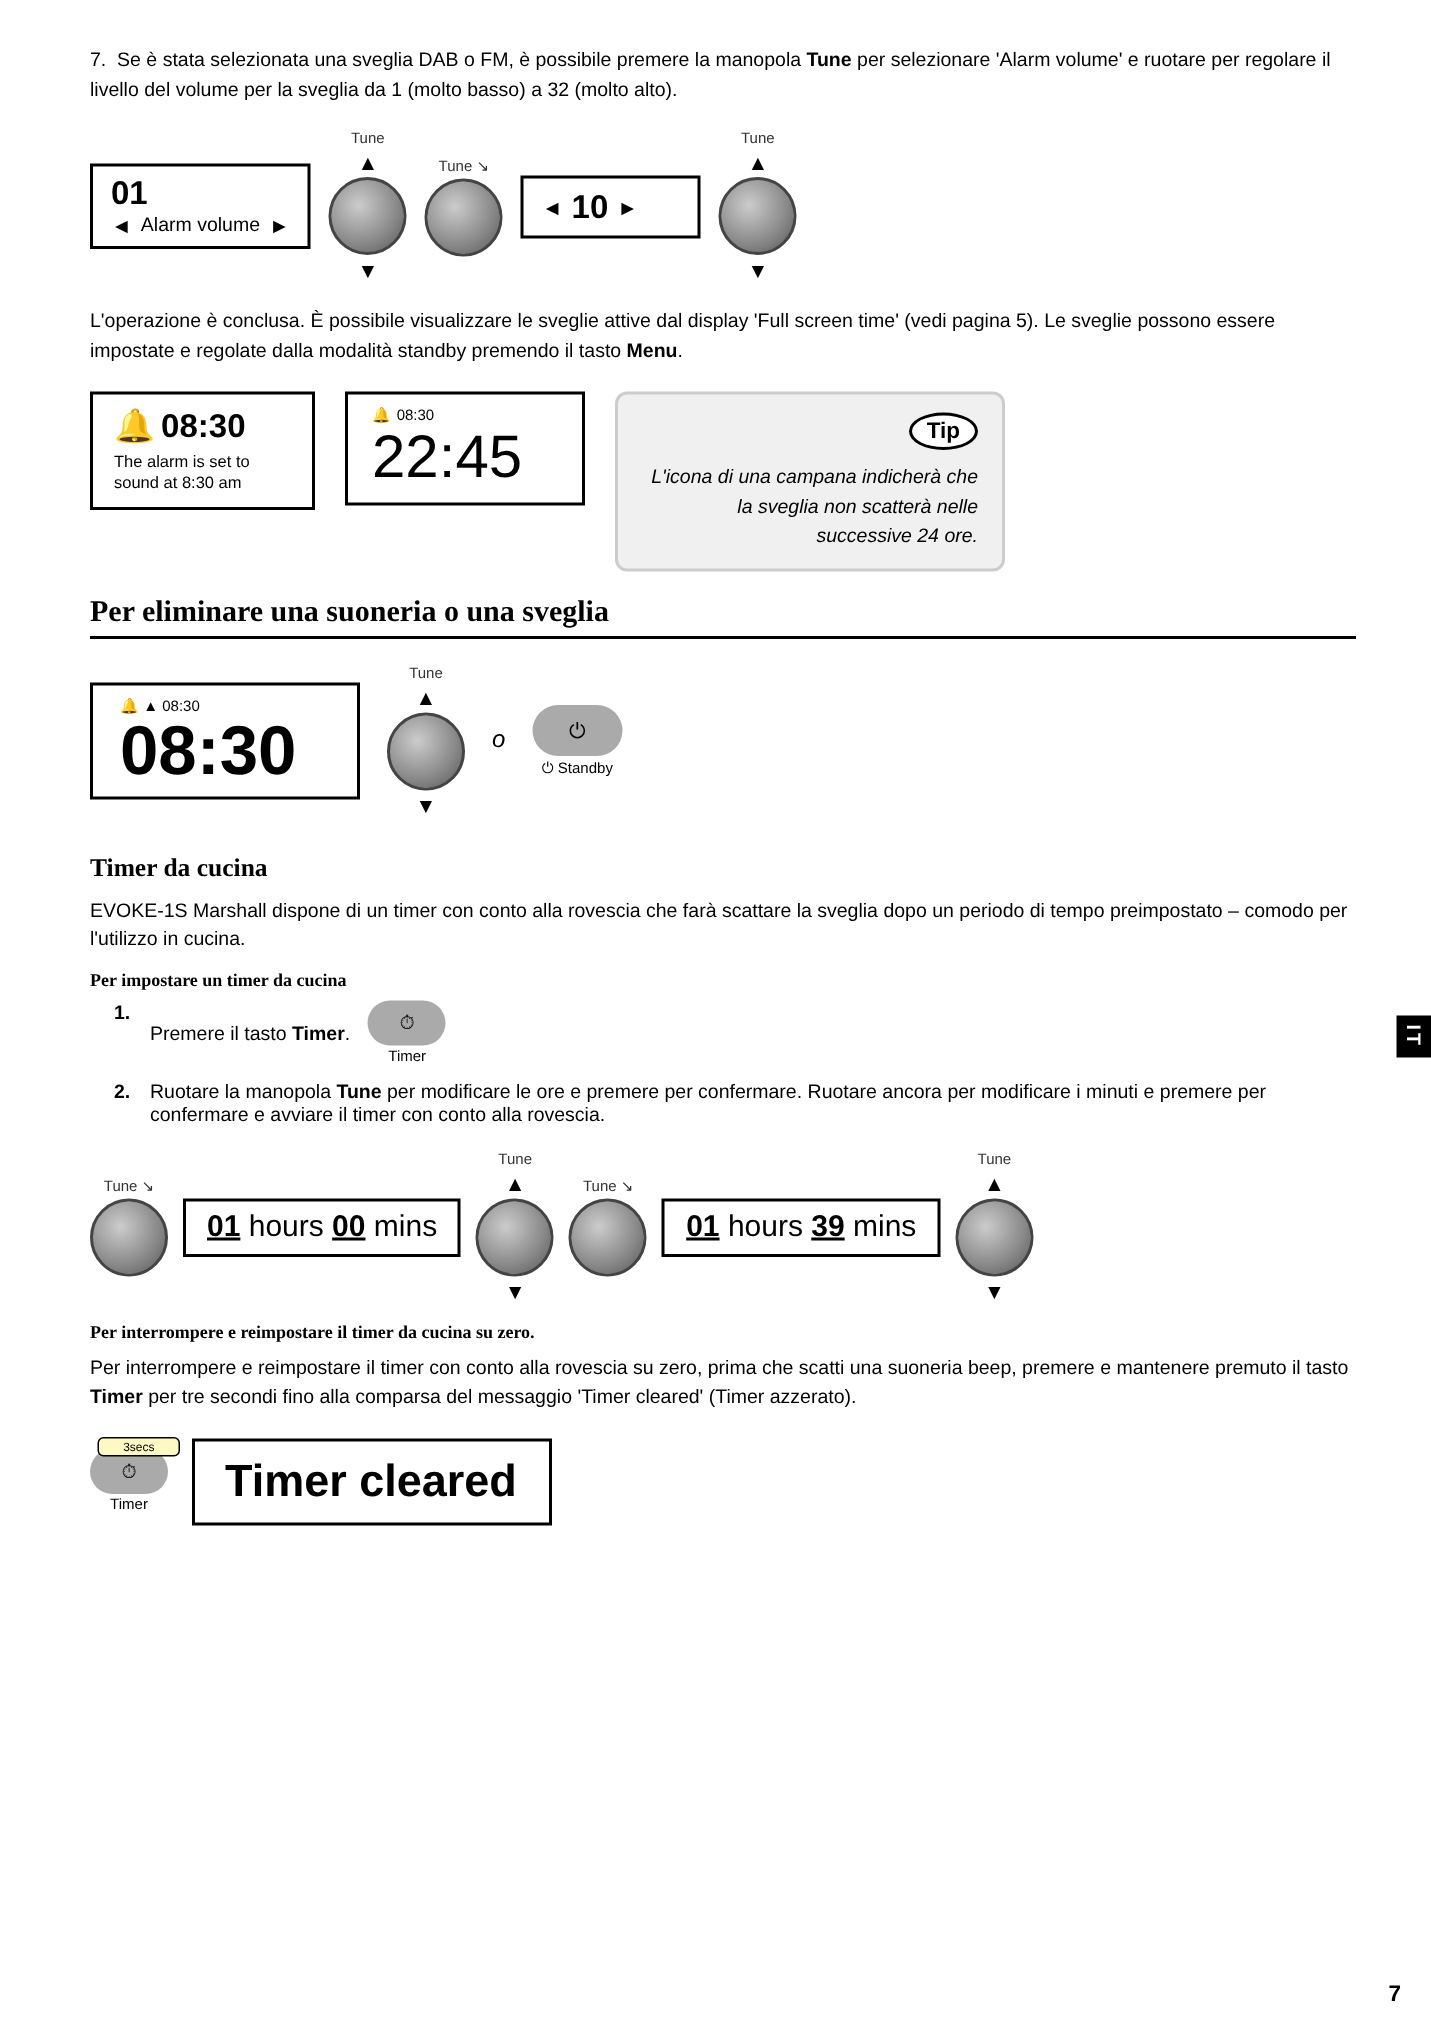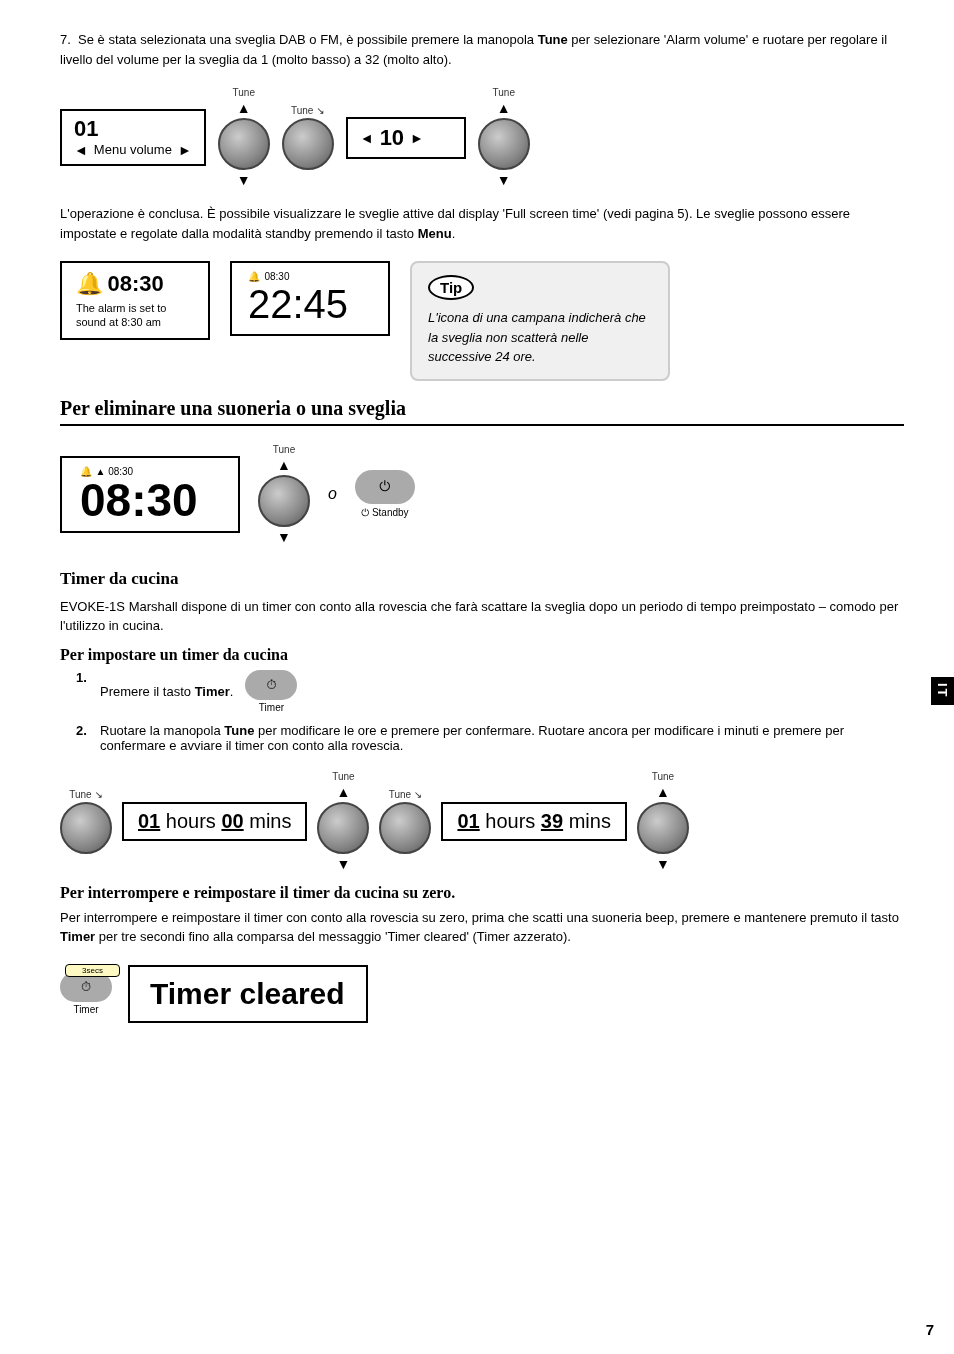--- a/index.html
+++ b/index.html
@@ -115,20 +115,21 @@
 
     
     .tip-box {
       border: 2px solid #ccc;
       border-radius: 8px;
       background: #f0f0f0;
       padding: 12px 16px;
       min-width: 220px;
       max-width: 260px;
       position: relative;
+      text-align: right;
     }
     .tip-box .tip-title {
       font-size: 15px;
       font-weight: bold;
       border: 2px solid #000;
       border-radius: 50%;
       display: inline-block;
       padding: 2px 10px;
       margin-bottom: 8px;
       background: #fff;
@@ -149,21 +150,21 @@
       padding-bottom: 4px;
     }
     .h2 {
       font-size: 17px;
       font-weight: bold;
       font-family: Georgia, serif;
       margin-bottom: 8px;
       margin-top: 12px;
     }
     .h3 {
-      font-size: 16px;
+      font-size: 12px;
       font-weight: bold;
       font-family: Georgia, serif;
       margin-bottom: 6px;
       margin-top: 10px;
     }
 
     
     .alarm-ring-display {
       border: 2px solid #000;
       padding: 8px 18px;
@@ -333,21 +334,21 @@
     7.&nbsp;&nbsp;Se è stata selezionata una sveglia DAB o FM, è possibile premere la manopola <span class="bold">Tune</span> per selezionare 'Alarm volume' e ruotare per regolare il livello del volume per la sveglia da 1 (molto basso) a 32 (molto alto).
   </p>
 </div>
 
 <div class="diagram-row">
 
   <div class="lcd-box">
     <div class="lcd-top">01</div>
     <div class="lcd-arrow-row">
       <span class="arrow-left">◄</span>
-      <span>Menu volume</span>
+      <span>Alarm volume</span>
       <span class="arrow-right">►</span>
     </div>
   </div>
 
   <div class="tune-knob-wrap">
     <span class="tune-label">Tune</span>
     <div class="knob-container">
       <span style="font-size:14px;margin-bottom:2px;">▲</span>
       <div class="tune-knob"></div>
       <span style="font-size:14px;margin-top:2px;">▼</span>

